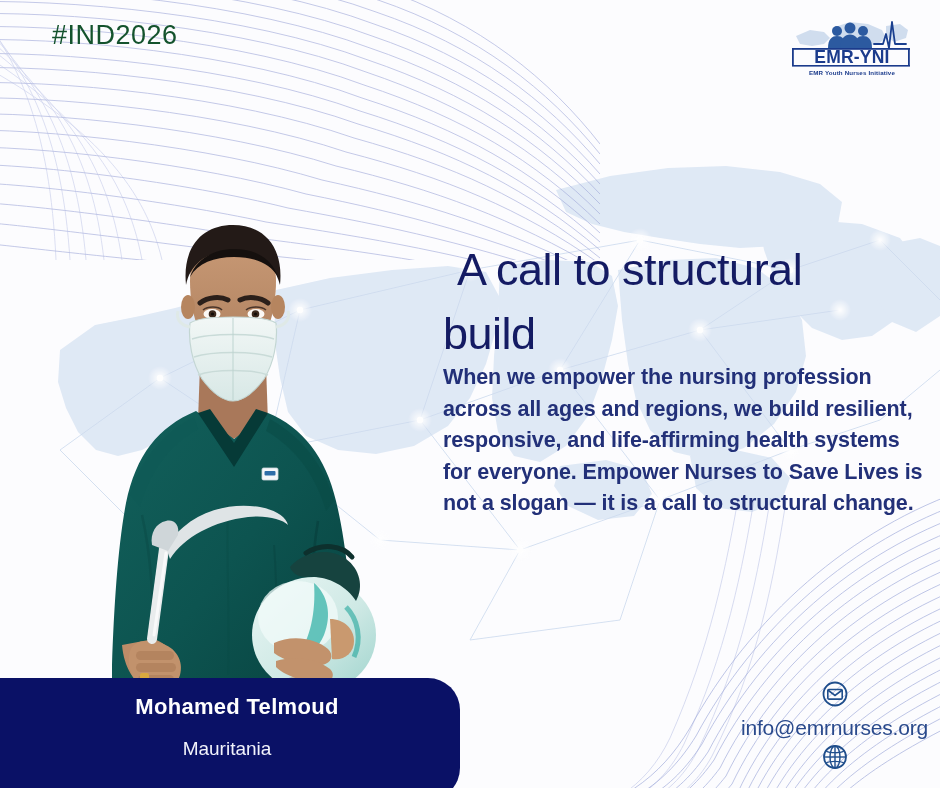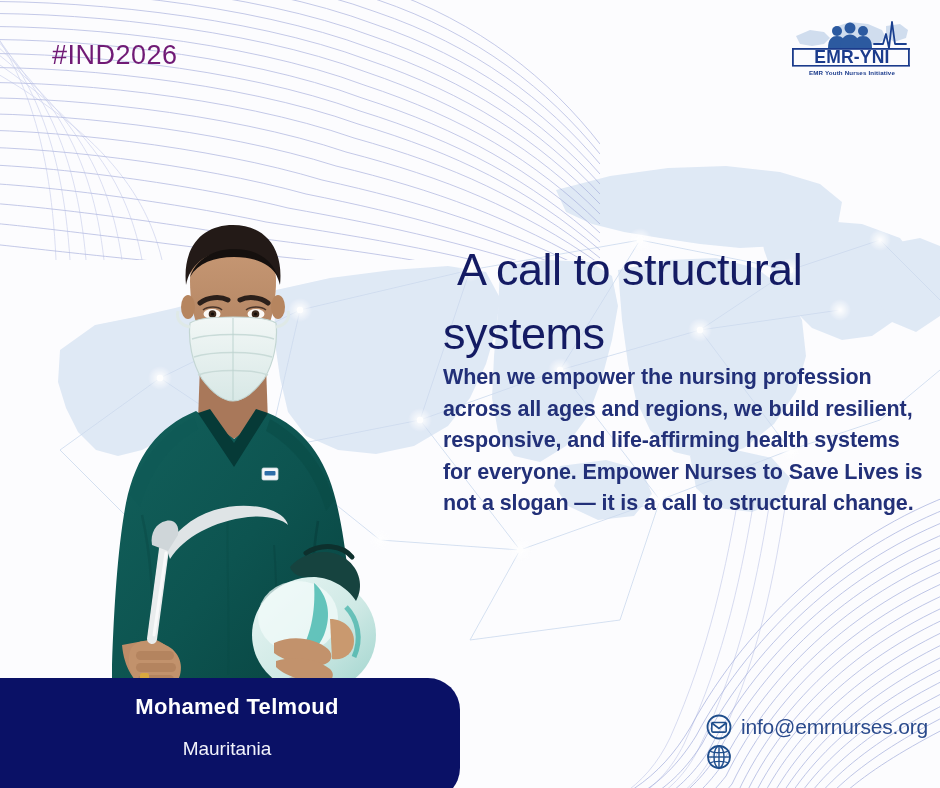--- a/index.html
+++ b/index.html
@@ -17,23 +17,23 @@
   .map-layer{position:absolute;left:0;top:120px;width:940px;height:560px;opacity:.85;pointer-events:none;}
   .map-layer svg{width:100%;height:100%;display:block;}
 
   
   .wave-tl{position:absolute;left:-40px;top:-70px;width:640px;height:330px;pointer-events:none;}
   .wave-br{position:absolute;right:-30px;bottom:-40px;width:420px;height:330px;pointer-events:none;}
   .wave-tl svg,.wave-br svg{width:100%;height:100%;display:block;}
 
   
   .hashtag{
-    position:absolute;left:52px;top:40px;
+    position:absolute;left:52px;top:20px;
     font-size:27px;font-weight:400;letter-spacing:.5px;
-    color:#701a75;
+    color:#14532d;
     font-family:"Liberation Sans",sans-serif;
   }
 
   
   .logo{position:absolute;right:26px;top:14px;width:124px;height:66px;}
   .logo svg{width:100%;height:100%;display:block;}
 
   
   .nurse{position:absolute;left:78px;top:215px;width:310px;height:510px;}
   .nurse svg{width:100%;height:100%;display:block;}
@@ -63,21 +63,21 @@
   .name-card .person-name{
     color:#ffffff;font-size:22px;font-weight:700;letter-spacing:.3px;
     margin-left:46px;
   }
   .name-card .person-country{
     color:#f2f3fb;font-size:19px;font-weight:400;margin-top:18px;margin-left:26px;
   }
 
   
   .contact{position:absolute;right:12px;bottom:14px;text-align:left;}
-  .contact-row{display:flex;align-items:center;gap:9px;margin-bottom:4px;}
+  .contact-row{display:flex;align-items:center;gap:9px;margin-bottom:4px;flex-direction:column;}
   .contact-icon{width:26px;height:26px;flex:0 0 26px;}
   .contact-icon svg{width:100%;height:100%;display:block;}
   .contact-text{font-size:21px;color:#2a4a8c;letter-spacing:-.2px;font-weight:400;}
 </style>
 </head>
 <body>
 
 <div id="poster">
 
   <div class="map-layer">
@@ -386,21 +386,21 @@
                  C 226 468, 206 460, 198 452 Z"></path>
         <path d="M204 464 C 220 460, 240 464, 250 472 C 254 478, 248 484, 238 482
                  C 222 480, 208 472, 204 466 Z"></path>
       </g>
       <path d="M252 404 C 266 404, 276 414, 276 426 C 276 438, 266 446, 254 444" fill="#c9996f"></path>
     </svg>
   </div>
 
   <div class="headline">
     <span class="line1">A call to structural</span>
-    <span class="line2">systems</span>
+    <span class="line2">build</span>
   </div>
 
   <div class="body-copy">When we empower the nursing profession across all ages and regions, we build resilient, responsive, and life-affirming health systems for everyone. Empower Nurses to Save Lives is not a slogan — it is a call to structural change.</div>
 
   <div class="name-card">
     <div class="person-name">Mohamed  Telmoud</div>
     <div class="person-country">Mauritania</div>
   </div>
 
   <div class="contact">

